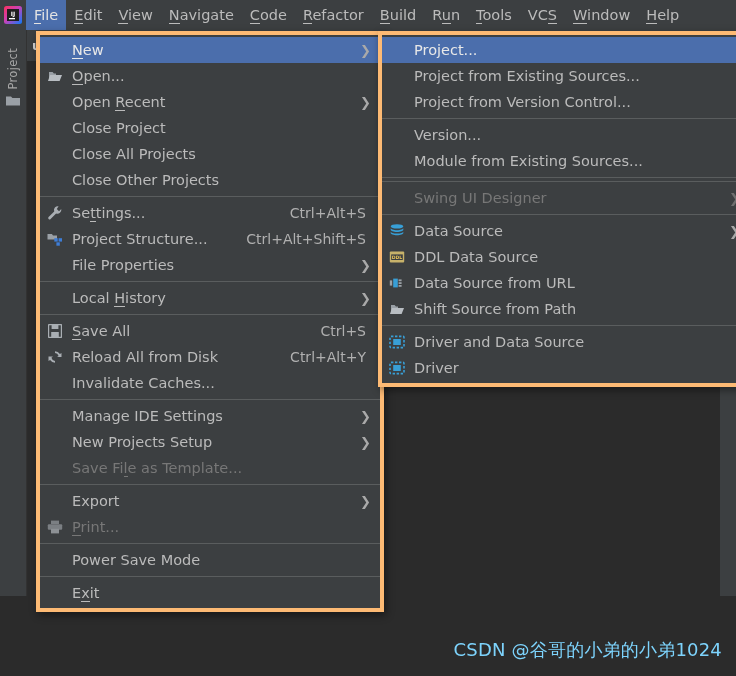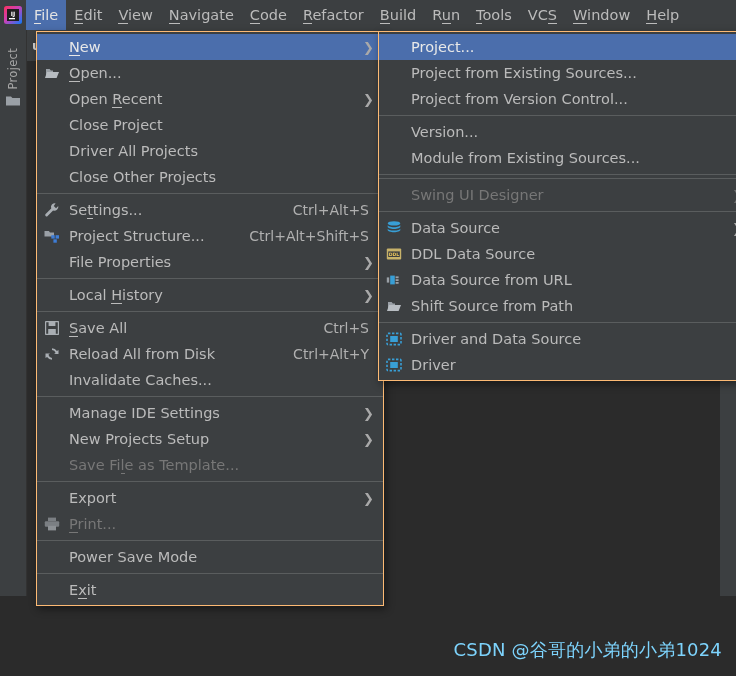--- a/index.html
+++ b/index.html
@@ -122,21 +122,21 @@
     position: absolute;
     left: 0; top: 596px;
     width: 26px; height: 80px;
     background: #3c3f41;
   }
 
   
   .menu {
     position: absolute;
     background: #3c3f41;
-    border: 1px solid #fdba74;
+    border: 4px solid #fdba74;
     box-shadow: 2px 3px 8px rgba(0,0,0,0.45);
     padding: 2px 0;
     box-sizing: border-box;
   }
   #file-menu {
     left: 36px; top: 31px;
     width: 348px;
   }
   #new-menu {
     left: 378px; top: 31px;
@@ -304,21 +304,21 @@
         <span class="ico"></span>
         <span class="label">Open <span class="mn">R</span>ecent</span>
         <span class="arrow">❯</span>
       </div>
       <div class="mi">
         <span class="ico"></span>
         <span class="label">Close Project</span>
       </div>
       <div class="mi">
         <span class="ico"></span>
-        <span class="label">Driver All Projects</span>
+        <span class="label">Close All Projects</span>
       </div>
       <div class="mi">
         <span class="ico"></span>
         <span class="label">Close Other Projects</span>
       </div>
       <div class="sep"></div>
       <div class="mi">
         <span class="ico">
           <svg width="16" height="16" viewBox="0 0 16 16">
             <path d="M11.6 1.2a4 4 0 00-4.4 5.3L1.6 12a1.4 1.4 0 102 2l5.5-5.5a4 4 0 005.2-4.5L12 6.2 9.8 4 11.6 1.2z" fill="#a9aeb3"></path>

